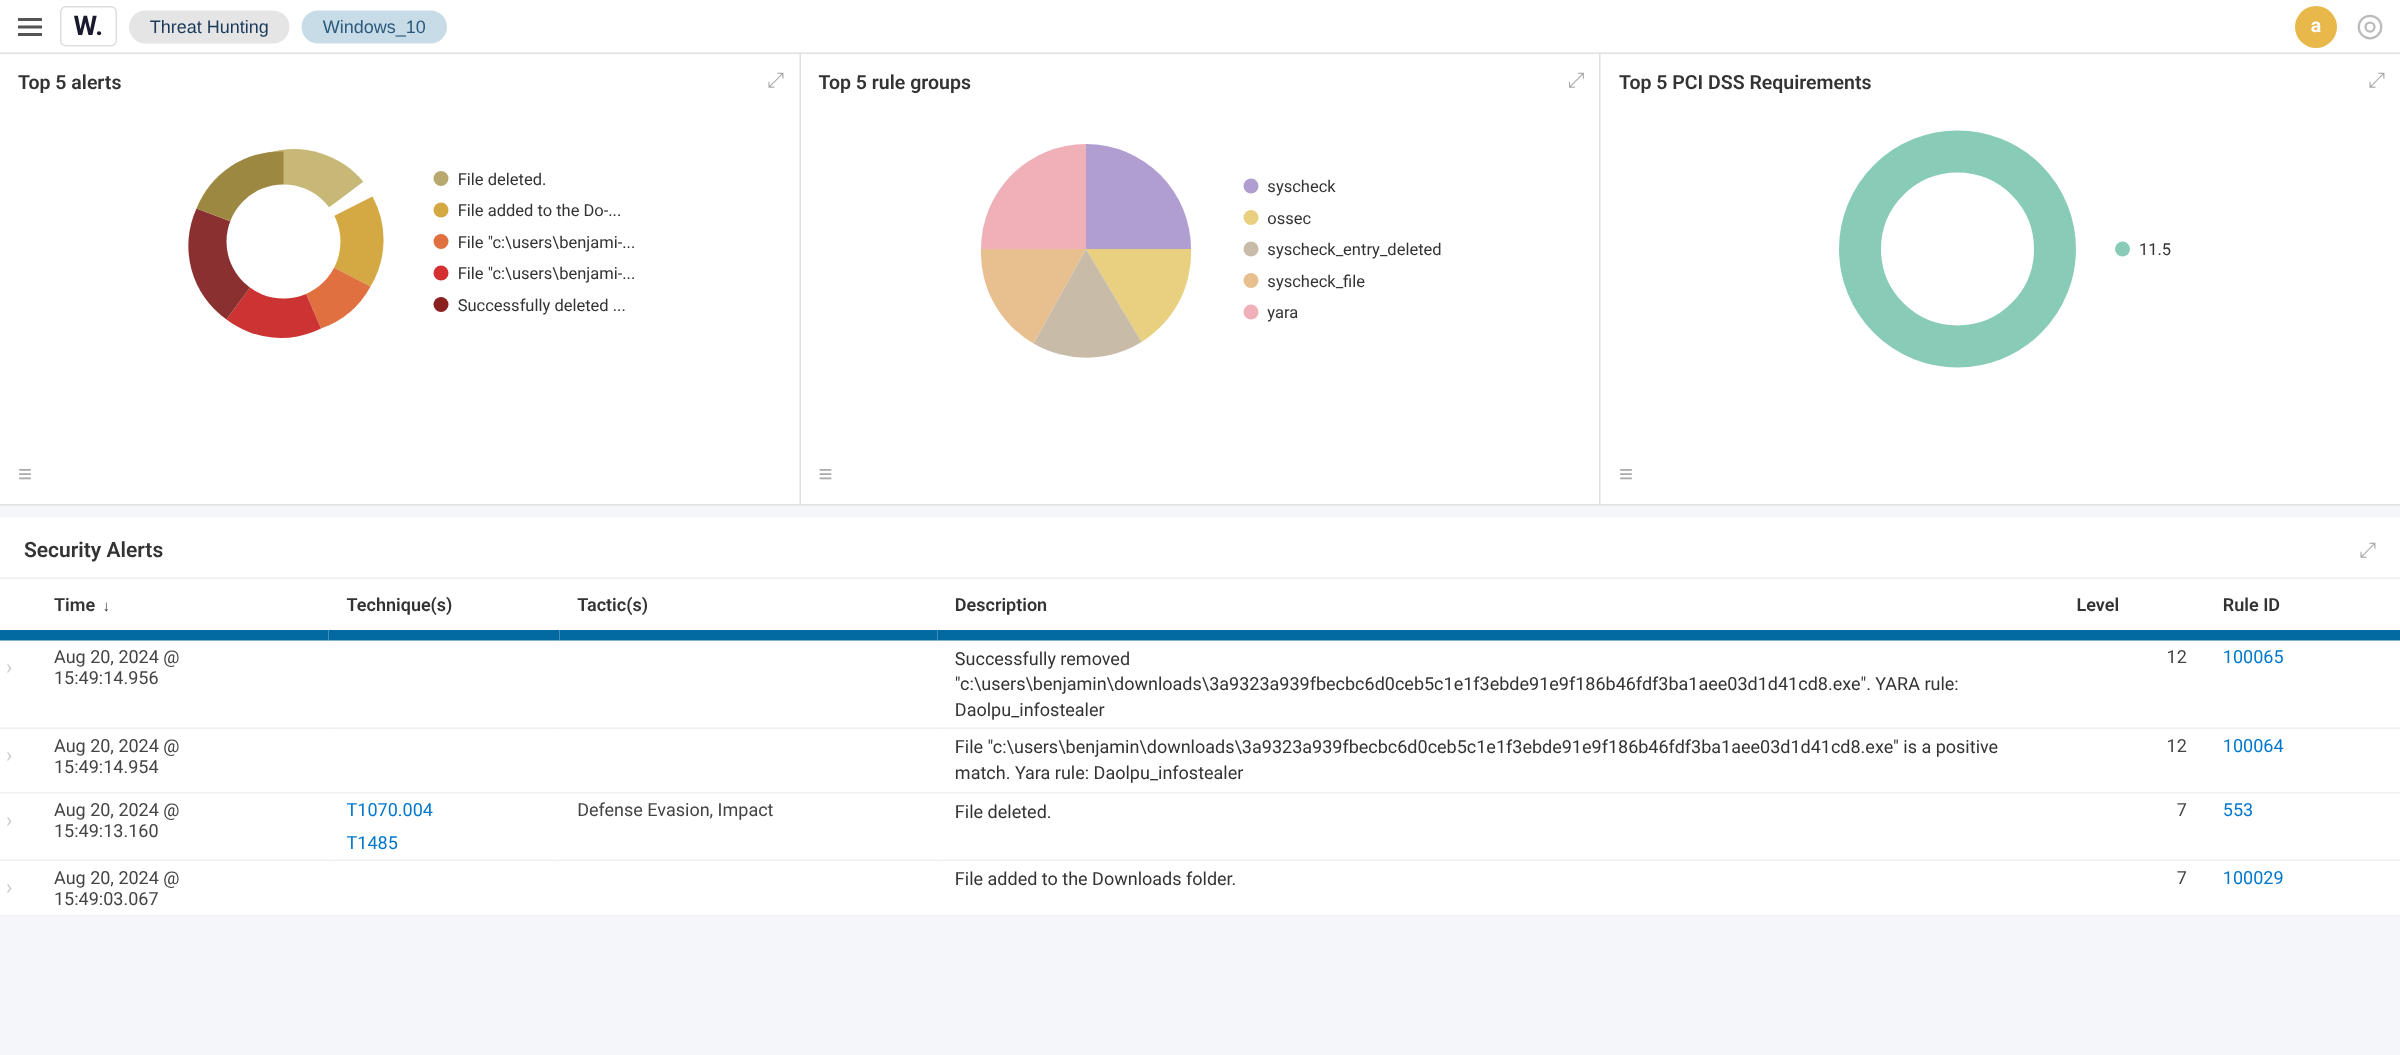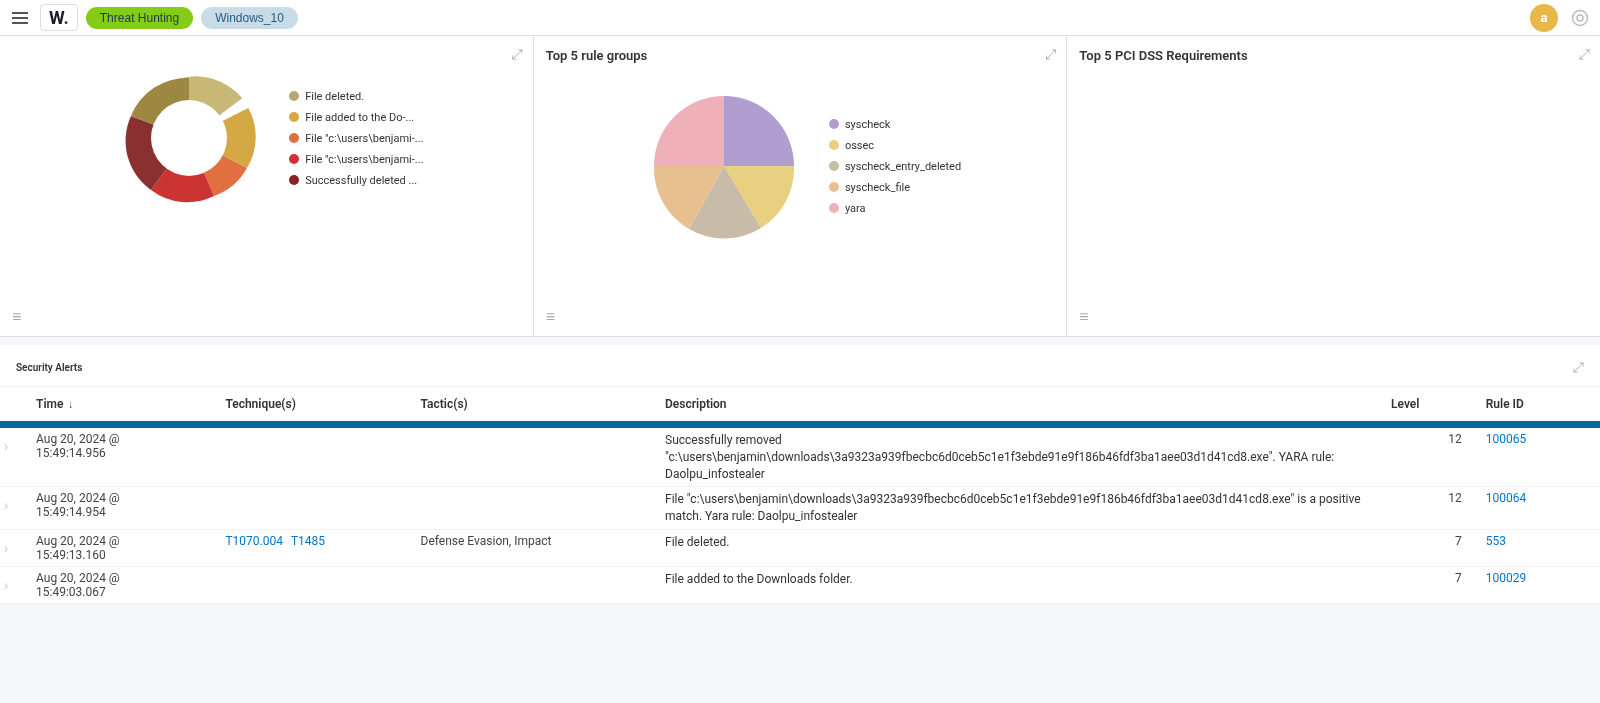--- a/index.html
+++ b/index.html
@@ -3,55 +3,55 @@
   <meta charset="utf-8">
   <style>
     * { box-sizing: border-box; margin: 0; padding: 0; }
     body { font-family: -apple-system, BlinkMacSystemFont, 'Segoe UI', Roboto, sans-serif; background: #f5f6fa; font-size: 13px; color: #333; }
 
     
     .topbar { display: flex; align-items: center; background: #fff; border-bottom: 1px solid #e0e0e0; height: 36px; padding: 0 8px; gap: 8px; position: relative; }
     .hamburger { width: 24px; height: 24px; display: flex; align-items: center; justify-content: center; cursor: pointer; color: #555; }
     .logo { font-size: 18px; font-weight: 700; color: #1a1a2e; background: #fff; border: 1px solid #ddd; border-radius: 4px; padding: 2px 8px; }
     .tab { padding: 4px 14px; border-radius: 12px; font-size: 12px; cursor: pointer; border: none; }
-    .tab-active { background: #84cc16; color: #1a3a5c; font-weight: 500; }
+    .tab-active { background: #e5e5e5; color: #1a3a5c; font-weight: 500; }
     .tab-secondary { background: #c8dce8; color: #2a5a7c; }
     .topbar-right { margin-left: auto; display: flex; align-items: center; gap: 10px; }
     .avatar { width: 28px; height: 28px; border-radius: 50%; background: #e8b84b; color: #fff; font-weight: 700; display: flex; align-items: center; justify-content: center; font-size: 13px; }
     .settings-icon { width: 24px; height: 24px; display: flex; align-items: center; justify-content: center; color: #aaa; }
 
     
     .charts-row { display: flex; gap: 0; background: #fff; border-bottom: 1px solid #e0e0e0; }
     .chart-panel { flex: 1; border-right: 1px solid #e0e0e0; padding: 12px; min-height: 300px; position: relative; }
     .chart-panel:last-child { border-right: none; }
     .chart-title { font-size: 13px; font-weight: 600; color: #333; margin-bottom: 8px; }
     .expand-icon { position: absolute; top: 10px; right: 10px; color: #aaa; font-size: 14px; cursor: pointer; }
     .chart-content { display: flex; align-items: center; justify-content: center; gap: 20px; padding: 10px 0; }
     .legend { display: flex; flex-direction: column; gap: 8px; font-size: 11px; }
     .legend-item { display: flex; align-items: center; gap: 6px; }
     .legend-dot { width: 10px; height: 10px; border-radius: 50%; flex-shrink: 0; }
     .chart-footer { position: absolute; bottom: 10px; left: 12px; color: #aaa; font-size: 16px; }
 
     
     .alerts-section { background: #fff; margin-top: 8px; }
     .alerts-header { display: flex; align-items: center; justify-content: space-between; padding: 14px 16px 10px; border-bottom: 1px solid #eee; }
-    .alerts-title { font-size: 10px; font-weight: 600; color: #333; }
+    .alerts-title { font-size: 14px; font-weight: 600; color: #333; }
     .expand-icon2 { color: #aaa; cursor: pointer; font-size: 14px; }
 
     
     .table-container { width: 100%; overflow-x: auto; }
     table { width: 100%; border-collapse: collapse; font-size: 12px; }
     thead tr { border-bottom: 7px solid #0369a1; }
     th { padding: 10px 12px; text-align: left; font-weight: 600; font-size: 12px; color: #333; white-space: nowrap; }
     td { padding: 4px 12px; border-bottom: 1px solid #f0f0f0; vertical-align: top; }
     .sort-icon { font-size: 10px; margin-left: 2px; }
     .chevron-cell { width: 20px; color: #aaa; cursor: pointer; padding: 10px 4px; }
     .row-expand { font-size: 14px; color: #ccc; }
     .time-cell { white-space: nowrap; color: #444; min-width: 120px; }
-    .technique-cell { display: flex; gap: 8px; flex-wrap: wrap; }
+    .technique-cell { display: flex; gap: 8px; flex-wrap: wrap; flex-direction: column; }
     .technique-link { color: #0077cc; text-decoration: none; }
     .tactic-cell { color: #444; }
     .desc-cell { color: #333; max-width: 460px; line-height: 1.4; }
     .level-cell { color: #444; text-align: right; }
     .rule-id-cell { color: #0077cc; text-decoration: none; cursor: pointer; }
     .th-level { min-width: 60px; }
     .th-ruleid { min-width: 80px; }
   </style>
 </head>
 <body>
@@ -74,20 +74,21 @@
           <circle cx="9" cy="9" r="7.5" stroke="#bbb" stroke-width="1.5"></circle>
           <circle cx="9" cy="9" r="3" stroke="#bbb" stroke-width="1.5"></circle>
         </svg>
     </div>
   </div>
 </div>
 
 <div class="charts-row">
 
   <div class="chart-panel">
+    <div class="chart-title">Top 5 alerts</div>
     <span class="expand-icon">⤢</span>
     <div class="chart-content">
 
       <svg width="160" height="160" viewBox="0 0 160 160">
 
         <path d="M80,80 L80,20 A60,60 0 0,1 139.3,50 Z" fill="#c8b878" transform="rotate(-10,80,80)"></path>
 
         <path d="M80,80 L139.3,50 A60,60 0 0,1 138,110 Z" fill="#d4a843"></path>
 
         <path d="M80,80 L138,110 A60,60 0 0,1 105,138 Z" fill="#e07040"></path>
@@ -161,20 +162,32 @@
           <span>yara</span>
         </div>
       </div>
     </div>
     <div class="chart-footer">≡</div>
   </div>
 
   <div class="chart-panel">
     <div class="chart-title">Top 5 PCI DSS Requirements</div>
     <span class="expand-icon">⤢</span>
+    <div class="chart-content">
+      <svg width="170" height="170" viewBox="0 0 170 170">
+        <circle cx="85" cy="85" r="65" fill="none" stroke="#88ccb8" stroke-width="28"></circle>
+        <circle cx="85" cy="85" r="38" fill="#fff"></circle>
+      </svg>
+      <div class="legend">
+        <div class="legend-item">
+          <div class="legend-dot" style="background:#88ccb8"></div>
+          <span>11.5</span>
+        </div>
+      </div>
+    </div>
     <div class="chart-footer">≡</div>
   </div>
 </div>
 
 <div class="alerts-section">
   <div class="alerts-header">
     <span class="alerts-title">Security Alerts</span>
     <span class="expand-icon2">⤢</span>
   </div>
   <div class="table-container">

